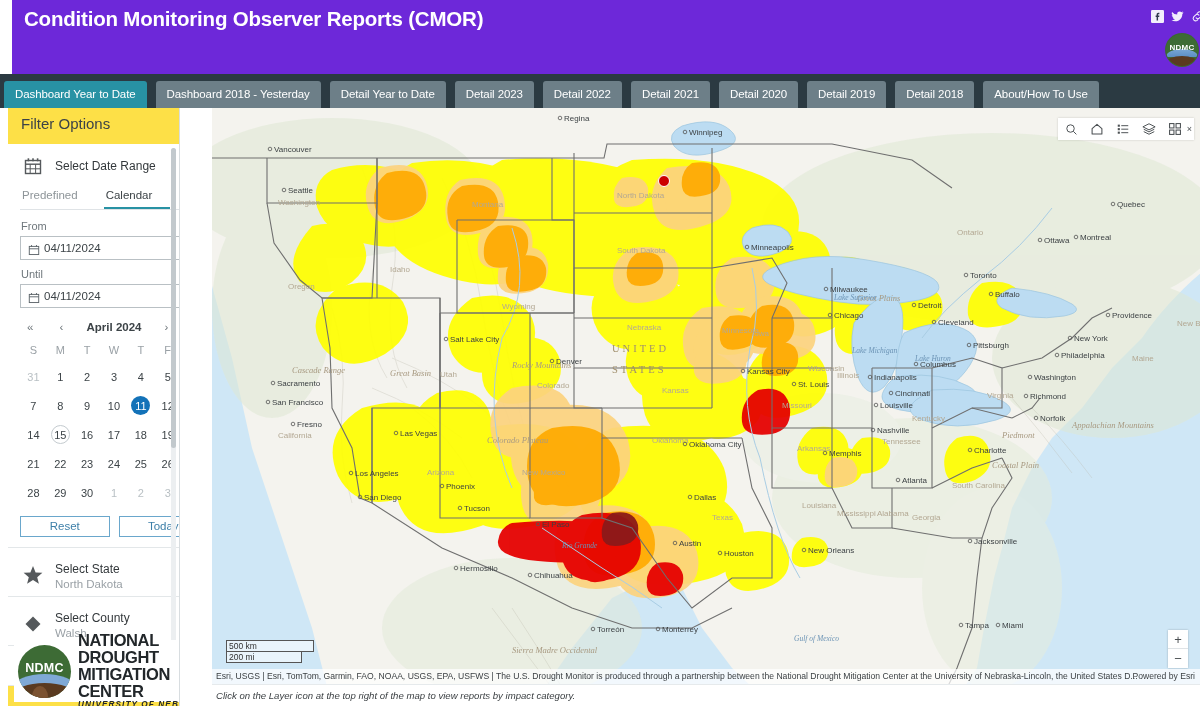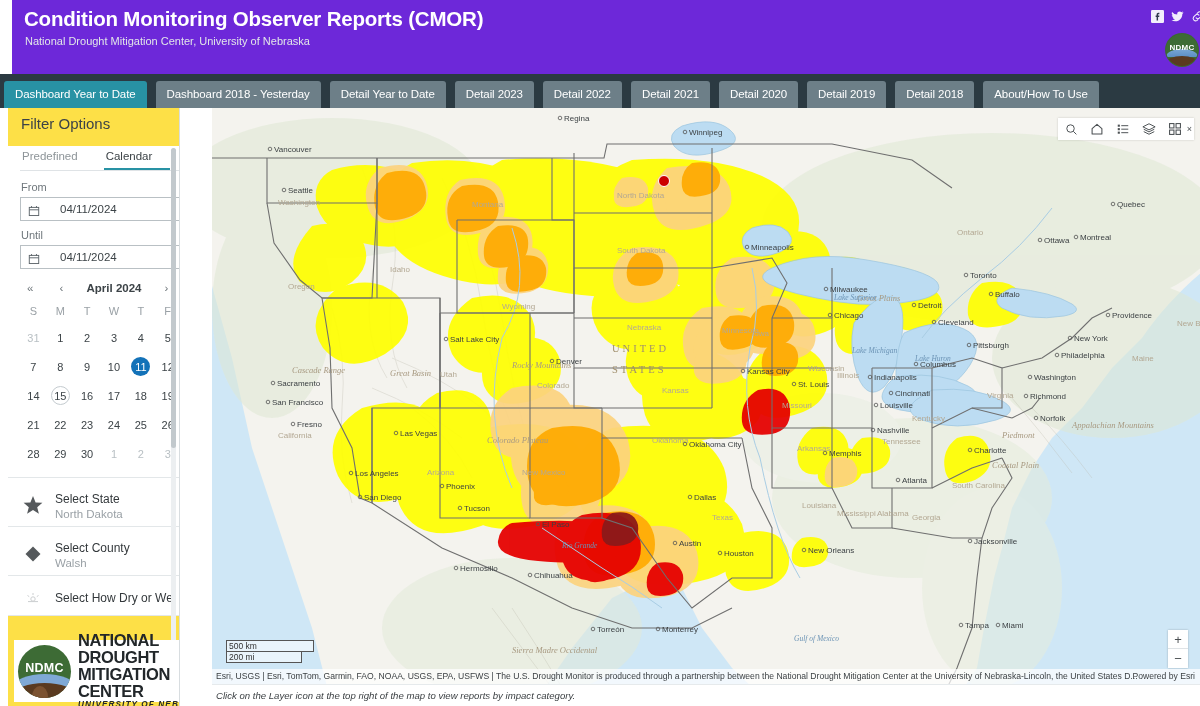--- a/index.html
+++ b/index.html
@@ -126,21 +126,21 @@
     display:flex; gap: 0; border-bottom:1px solid #dfe3e6; margin: 2px 0 10px 0;
   }
   .subtab {
     font-size: 11.5px; color:#8e9599; padding: 4px 10px 6px 2px; cursor:pointer;
   }
   .subtab.active {
     color:#3c4347; border-bottom: 2px solid #2892a4; padding-right:18px; margin-left:16px;
   }
   .fld-label { font-size: 11px; color:#6f777c; margin: 4px 0 4px 1px; }
   .date-input {
-    display:flex; align-items:center; gap:20px;
+    display:flex; align-items:center; gap:4px;
     height: 24px; border:1px solid #b9c0c4; background:#fff;
     padding: 0 7px; margin-bottom: 8px;
   }
   .date-input .cal { width:12px; height:12px; color:#5e666b; }
   .date-input span.val { font-size:11.5px; color:#3c4347; }
 
   
   .cal-nav {
     display:flex; align-items:center; justify-content:space-between;
     font-size:11.5px; color:#5c6469; padding: 5px 4px 4px 4px;
@@ -273,21 +273,20 @@
   .country-label { font-size:10.5px; fill:#a08f6d; letter-spacing:3px; font-family:"Liberation Serif",serif;}
   .water-label { font-size:7.5px; fill:#6b93b5; font-style:italic; font-family:"Liberation Serif",serif;}
 </style>
 </head>
 <body>
 
 <div id="app">
 
   <div class="header">
     <div class="header-title">Condition Monitoring Observer Reports (CMOR)</div>
-    <div class="header-sub">National Drought Mitigation Center, University of Nebraska</div>
 
     <div class="header-social">
       <span class="soc-ico">
         <svg viewBox="0 0 16 16" width="13" height="13">
             <rect x="0" y="0" width="16" height="16" rx="1.5" fill="#ffffff"></rect>
             <path d="M10.3 5.2h-1.1c-.3 0-.5.2-.5.6v1h1.6l-.2 1.7H8.7V13H6.9V8.5H5.7V6.8h1.2V5.6C6.9 4.2 7.7 3.3 9 3.3h1.3z" fill="#2b3a42"></path>
           </svg>
       </span>
       <span class="soc-ico">
         <svg viewBox="0 0 16 16" width="13" height="13">
@@ -323,20 +322,35 @@
     </div>
 
   <div class="content">
 
     <div class="sidebar">
       <div class="filter-title">Filter Options</div>
 
       <div class="panel-scroll">
 
         <div class="card">
+          <div class="card-head">
+            <span class="card-ico">
+              <svg width="20" height="20" viewBox="0 0 20 20">
+                <rect x="2.5" y="4.5" width="15" height="13" fill="none" stroke="#55595c" stroke-width="1.4"></rect>
+                <line x1="2.5" y1="8.2" x2="17.5" y2="8.2" stroke="#55595c" stroke-width="1.4"></line>
+                <line x1="7.2" y1="8.2" x2="7.2" y2="17.5" stroke="#55595c" stroke-width="1"></line>
+                <line x1="12.6" y1="8.2" x2="12.6" y2="17.5" stroke="#55595c" stroke-width="1"></line>
+                <line x1="2.5" y1="12.8" x2="17.5" y2="12.8" stroke="#55595c" stroke-width="1"></line>
+                <rect x="4.6" y="2.3" width="1.6" height="3" fill="#55595c"></rect>
+                <rect x="9.2" y="2.3" width="1.6" height="3" fill="#55595c"></rect>
+                <rect x="13.8" y="2.3" width="1.6" height="3" fill="#55595c"></rect>
+              </svg>
+            </span>
+            <span class="card-label">Select Date Range</span>
+          </div>
 
           <div class="dr-body">
             <div class="subtabs">
               <span class="subtab">Predefined</span>
               <span class="subtab active">Calendar</span>
             </div>
 
             <div class="fld-label">From</div>
             <div class="date-input">
               <span class="cal">
@@ -409,20 +423,24 @@
                 <div class="day"><span class="pill">27</span></div>
                 <div class="day"><span class="pill">28</span></div>
                 <div class="day"><span class="pill">29</span></div>
                 <div class="day"><span class="pill">30</span></div>
                 <div class="day muted"><span class="pill">1</span></div>
                 <div class="day muted"><span class="pill">2</span></div>
                 <div class="day muted"><span class="pill">3</span></div>
                 <div class="day muted"><span class="pill">4</span></div>
               </div>
 
+            <div class="cal-btns">
+              <div class="cal-btn">Reset</div>
+              <div class="cal-btn">Today</div>
+            </div>
           </div>
         </div>
 
         <div class="card">
           <div class="card-head">
             <span class="card-ico">
               <svg width="22" height="22" viewBox="0 0 22 22">
                   <polygon points="11,2 13.6,8.4 20.4,8.8 15.2,13.2 16.9,19.8 11,16.1 5.1,19.8 6.8,13.2 1.6,8.8 8.4,8.4" fill="#55595c"></polygon>
                 </svg>
             </span>

